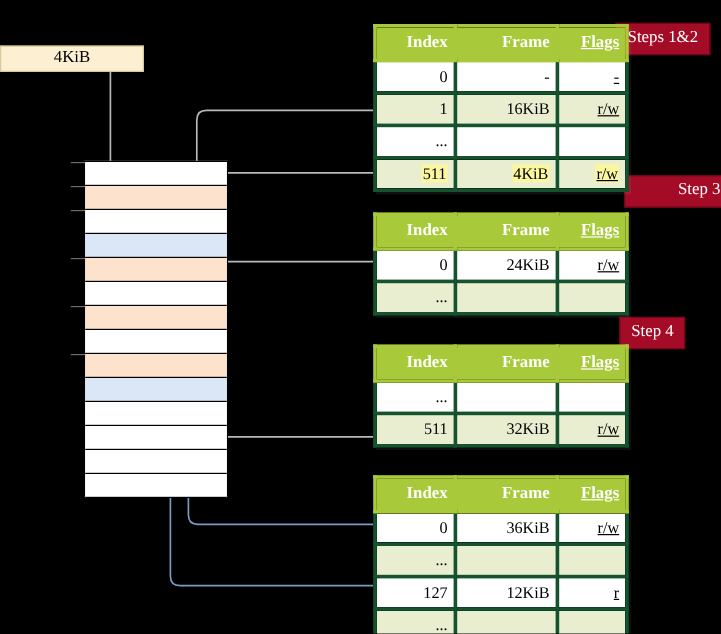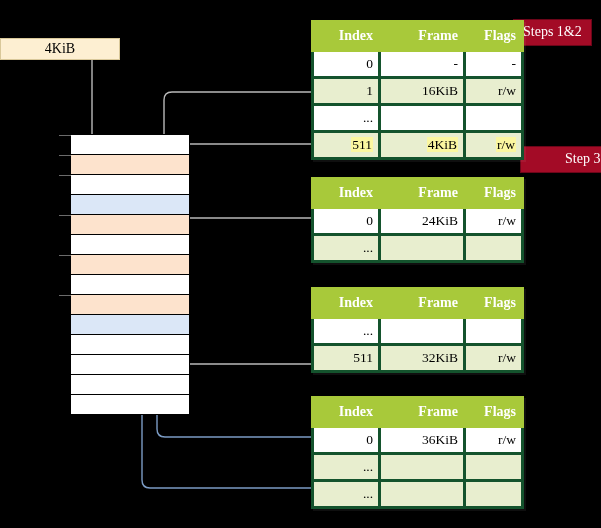--- a/index.html
+++ b/index.html
@@ -23,21 +23,21 @@
   }
   .ptable th{
      background:#a8c93a;color:#ffffff;font-weight:bold;font-size:14px;
      border-color:#a8c93a;padding-top:5px;padding-bottom:6px;
   }
   .ptable tr.odd td{background:#ffffff;}
   .ptable tr.even td{background:#e8eecf;}
   .ptable td span.hl{background:#fbf7a0;padding:0 1px;}
   .col-i{width:54px;}
   .col-f{width:72px;margin-top:23px;}
-  .col-g{width:45px;}
+  .col-g{width:45px;text-decoration:underline;}
 
   
   #memcol{position:absolute;left:70px;top:134px;width:120px;height:280px;
           border:1px solid #000;box-sizing:border-box;background:#fff;}
   #memcol .mrow{height:20px;box-sizing:border-box;border-bottom:1px solid #000;
                 background:#fff;}
   #memcol .mrow:last-child{border-bottom:none;}
   #memcol .mrow.orange{background:#fde3cd;}
   #memcol .mrow.blue{background:#dbe7f7;}
   .tick{position:absolute;left:-12px;width:12px;height:0;border-top:1px solid #6b6b6b;}
@@ -119,20 +119,23 @@
       <div class="tick" style="top: 120px;"></div>
       <div class="tick" style="top: 160px;"></div>
     </div>
 
   <div class="badge" style="left:513px;top:19px;">
     <span>Steps 1&amp;2</span>
   </div>
   <div class="badge" style="left:520px;top:146px;padding-left:44px;">
     <span>Step 3</span>
   </div>
+  <div class="badge" style="left:516px;top:264px;">
+    <span>Step 4</span>
+  </div>
 
   <div id="tables-host">
       <table class="ptable" style="left: 311px; top: 20px;">
         <thead>
           <tr>
             <th class="col-i">Index</th>
             <th class="col-f">Frame</th>
             <th class="col-g">Flags</th>
           </tr>
         </thead>
@@ -213,20 +216,25 @@
           <tr class="odd">
             <td class="col-i">0</td>
             <td class="col-f">36KiB</td>
             <td class="col-g">r/w</td>
           </tr>
           <tr class="even">
             <td class="col-i">...</td>
             <td class="col-f"></td>
             <td class="col-g"></td>
           </tr>
+          <tr class="odd">
+            <td class="col-i">127</td>
+            <td class="col-f">12KiB</td>
+            <td class="col-g">r</td>
+          </tr>
           <tr class="even">
             <td class="col-i">...</td>
             <td class="col-f"></td>
             <td class="col-g"></td>
           </tr>
         </tbody>
       </table>
     </div>
 
 </div>

